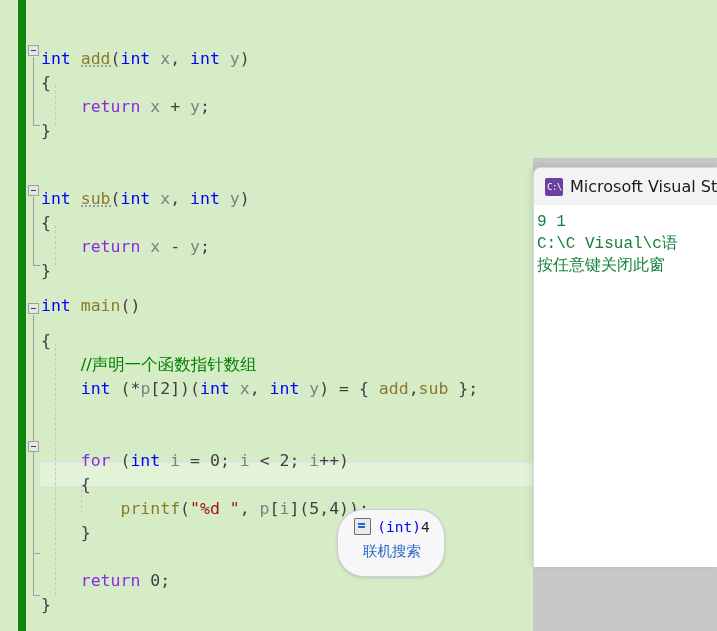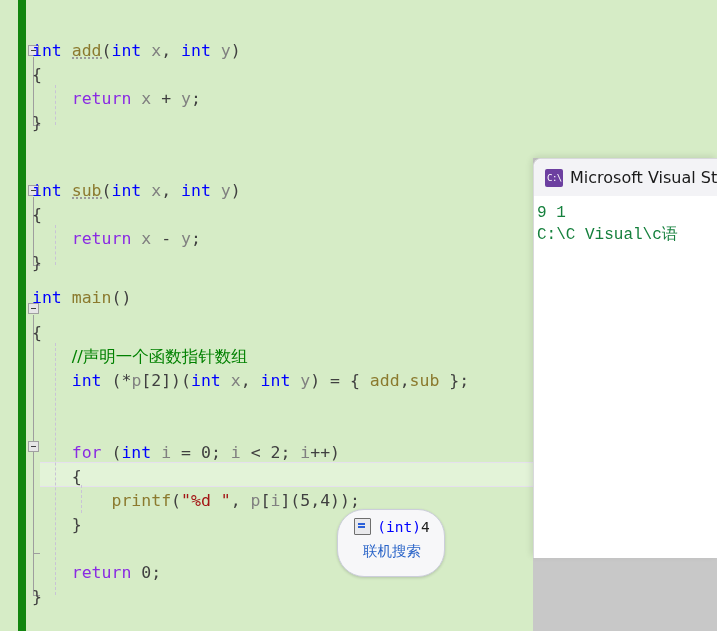--- a/index.html
+++ b/index.html
@@ -59,21 +59,21 @@
   .line {
     position: absolute;
     left: 0;
     height: 24px;
     line-height: 24px;
     white-space: pre;
     font-size: 16.5px;
     font-family: "DejaVu Sans Mono", monospace;
     color: #404040;
   }
-  .line .txt { padding-left: 32px; display: inline-block; }
+  .line .txt { padding-left: 41px; display: inline-block; margin-top: 8px; }
 
   
   .kw   { color: #0000ff; }
   .id   { color: #808080; }
   .fn   { color: #8b7a2e; }
   .punc { color: #404040; }
   .str  { color: #a31515; }
   .cmt  { color: #008000; }
   .ret  { color: #8a2be2; }
   .num  { color: #404040; }
@@ -260,21 +260,21 @@
     z-index: 0;
   }
   #desktop-fill-top {
     position: absolute;
     left: 533px; top: 0;
     width: 184px;
     height: 158px;
     background: #d6ecc6;
     z-index: 1;
   }
-  #console { z-index: 2; }
+  #console { z-index: 2; margin-top: 9px; }
   #editor  { z-index: 1; }
   #quickinfo { z-index: 3; border-radius: 27px; }
 </style>
 </head>
 <body>
 
 <div id="screen">
 
   <div id="desktop-fill"></div>
   <div id="desktop-fill-top"></div>
@@ -356,16 +356,17 @@
   </div>
 
   <div id="console">
     <div id="console-titlebar">
       <div id="console-icon"></div>
       <div id="console-title">Microsoft Visual St</div>
     </div>
     <div id="console-body">
       <div class="console-line">9  1</div>
       <div class="console-line">C:\C Visual\c语</div>
+      <div class="console-line">按任意键关闭此窗</div>
     </div>
   </div>
 
 </div>
 
 </body></html>

